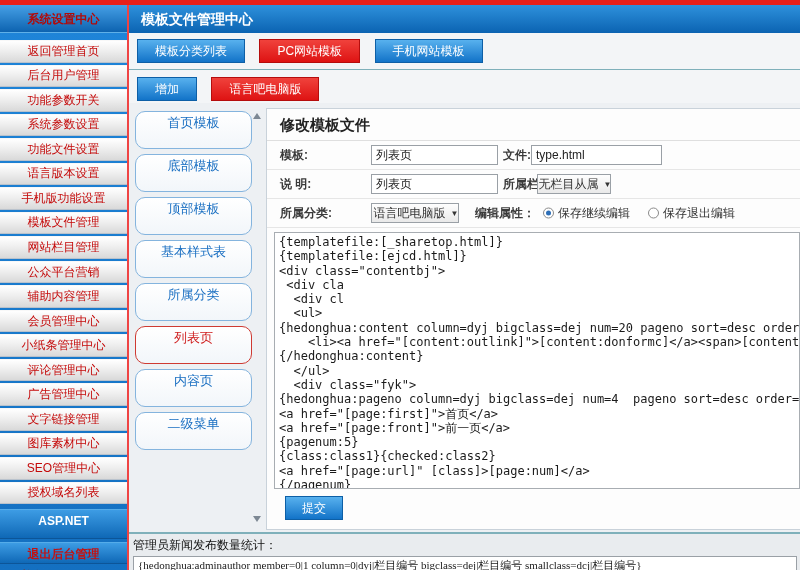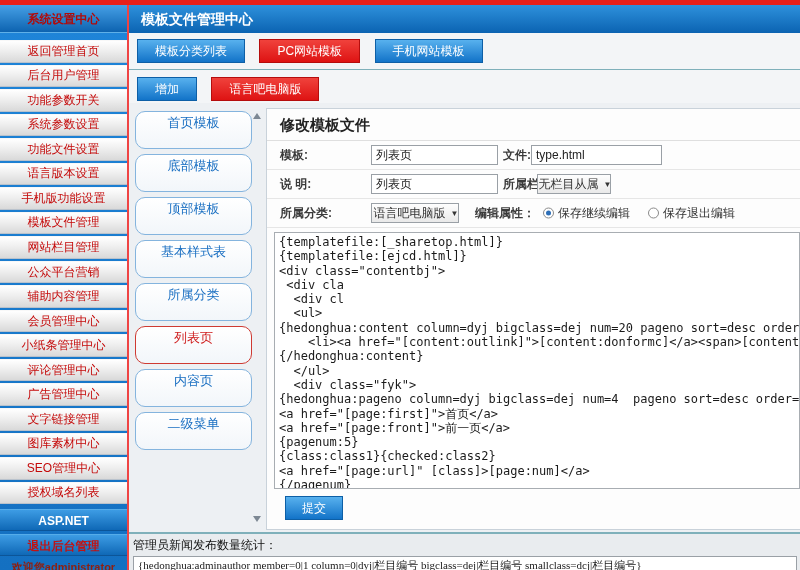--- a/index.html
+++ b/index.html
@@ -14,21 +14,21 @@
   
   #sidebar { position:absolute; left:0; top:5px; width:127px; height:565px;
     background:linear-gradient(180deg,#1f85d9,#1470c1); }
   .side-header { height:28px; line-height:28px; text-align:center; font-size:12px; font-weight:bold;
     color:#b00a0a; background:linear-gradient(180deg,#46a0e6,#0d63b0);
     border-bottom:1px solid #5fb0e8; cursor:pointer; }
   .side-items { height:471px; display:flex; flex-direction:column; gap:2px; padding-top:7px; }
   .side-item { flex:1; display:flex; align-items:center; justify-content:center;
     font-size:12px; color:#c40a0a; background:linear-gradient(180deg,#ffffff 0%,#efefef 45%,#d9d9d9 100%);
     border-top:1px solid #f8f8f8; border-bottom:1px solid #b9c2cc; cursor:pointer; }
-  .side-aspnet { margin-top:5px; height:22px; line-height:22px; text-align:center; font-size:12px;
+  .side-aspnet { margin-top:5px; height:30px; line-height:22px; text-align:center; font-size:12px;
     font-weight:bold; color:#ffffff; background:linear-gradient(180deg,#3d9ce4,#0f68b6);
     border-top:1px solid #55ace9; border-bottom:1px solid #0c5598; cursor:pointer; }
   .side-logout { margin-top:3px; height:22px; line-height:22px; text-align:center; font-size:12px;
     font-weight:bold; color:#c21212; background:linear-gradient(180deg,#3d9ce4,#0f68b6);
     border-top:1px solid #55ace9; border-bottom:1px solid #0c5598; cursor:pointer; }
   .side-welcome { margin-top:4px; text-align:center; font-size:11px; font-weight:bold; color:#8f1f10; }
 
   
   #content { position:absolute; left:127px; top:5px; width:673px; height:565px;
     border-left:2px solid #ef4444; background:#f3f5f7; }

